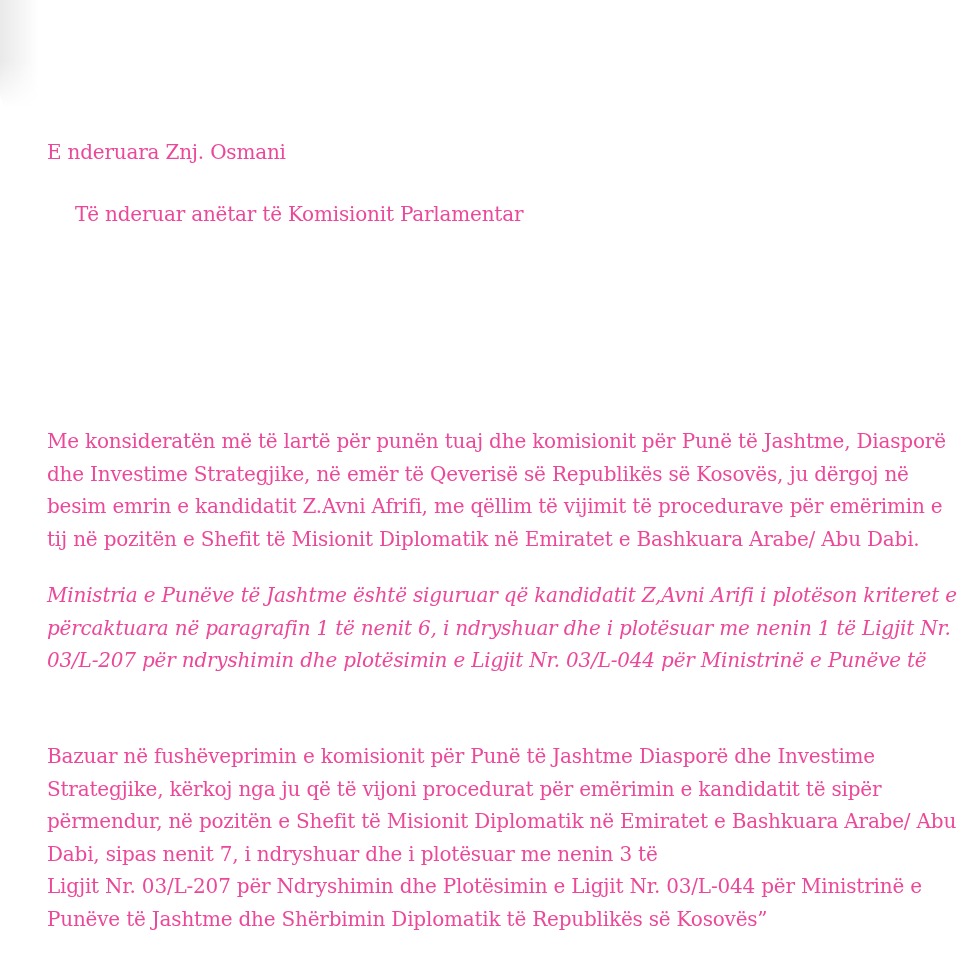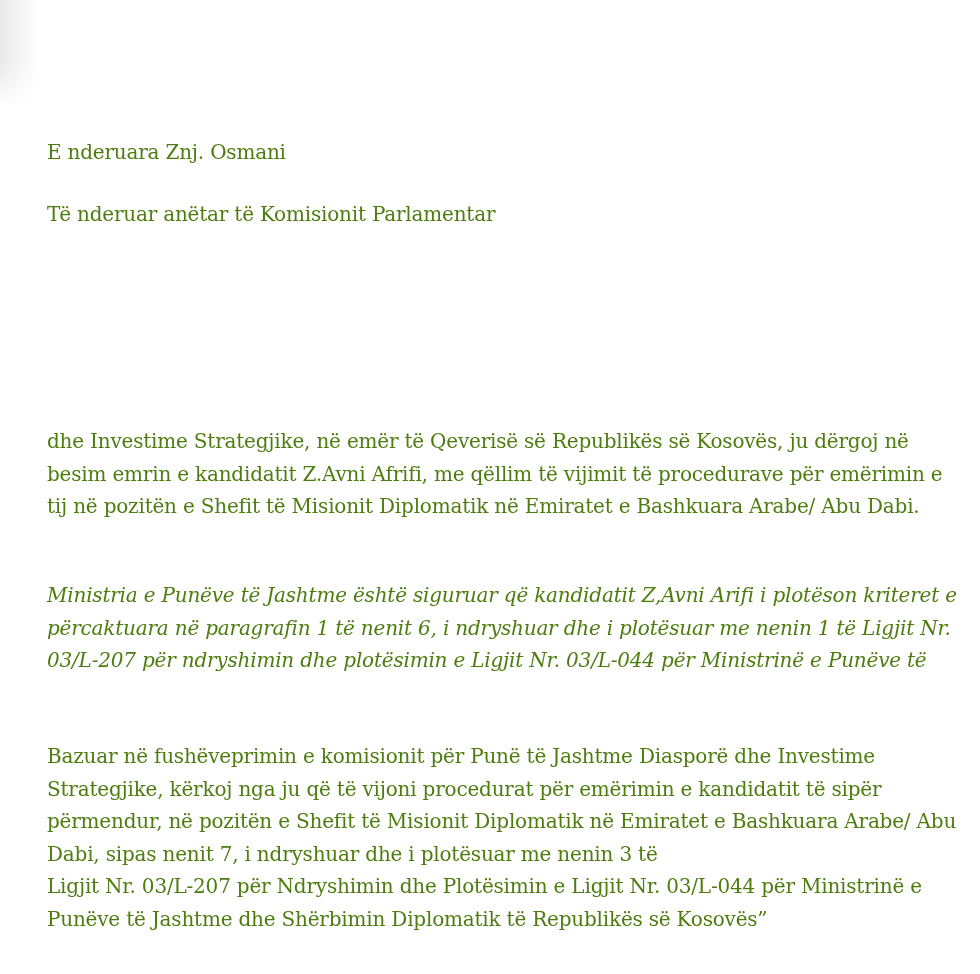--- a/index.html
+++ b/index.html
@@ -27,46 +27,47 @@
     height: 112px;
     background: linear-gradient(to right, #e9e9e9 0%, rgba(255,255,255,0) 88%);
     -webkit-mask-image: linear-gradient(to bottom, #000 0%, #000 55%, rgba(0,0,0,0) 97%);
             mask-image: linear-gradient(to bottom, #000 0%, #000 55%, rgba(0,0,0,0) 97%);
     border-bottom-left-radius: 18px;
   }
   .textblock {
     position: absolute;
     left: 47px;
     right: 30px;
-    color: #4d7c0f;
+    color: #ec4899;
     font-size: 20px;
     line-height: 32.5px;
     letter-spacing: -0.2px;
   }
   .textblock .line {
     white-space: nowrap;
   }
   .sal1 { top: 136px; }
-  .sal2 { top: 198px; }
+  .sal2 { top: 198px; margin-left: 28px; }
   .p1   { top: 425px; }
   .p2   { top: 579px; font-style: italic; }
   .p3   { top: 740px; }
 </style>
 </head>
 <body>
 
 <div class="page">
 
   <div class="corner-shade"></div>
 
   <div class="textblock sal1">E nderuara Znj. Osmani</div>
 
   <div class="textblock sal2">Të nderuar anëtar të Komisionit Parlamentar</div>
 
   <div class="textblock p1">
+    <div class="line">Me konsideratën më të lartë për punën tuaj dhe komisionit për Punë të Jashtme, Diasporë</div>
     <div class="line">dhe Investime Strategjike, në emër të Qeverisë së Republikës së Kosovës, ju dërgoj në</div>
     <div class="line">besim emrin e kandidatit Z.Avni Afrifi, me qëllim të vijimit të procedurave për emërimin e</div>
     <div class="line">tij në pozitën e Shefit të Misionit Diplomatik në Emiratet e Bashkuara Arabe/ Abu Dabi.</div>
   </div>
 
   <div class="textblock p2">
     <div class="line">Ministria e Punëve të Jashtme është siguruar që kandidatit Z,Avni Arifi i plotëson kriteret e</div>
     <div class="line">përcaktuara në paragrafin 1 të nenit 6, i ndryshuar dhe i plotësuar me nenin 1 të Ligjit Nr.</div>
     <div class="line">03/L-207 për ndryshimin dhe plotësimin e Ligjit Nr. 03/L-044 për Ministrinë e Punëve të</div>
   </div>

